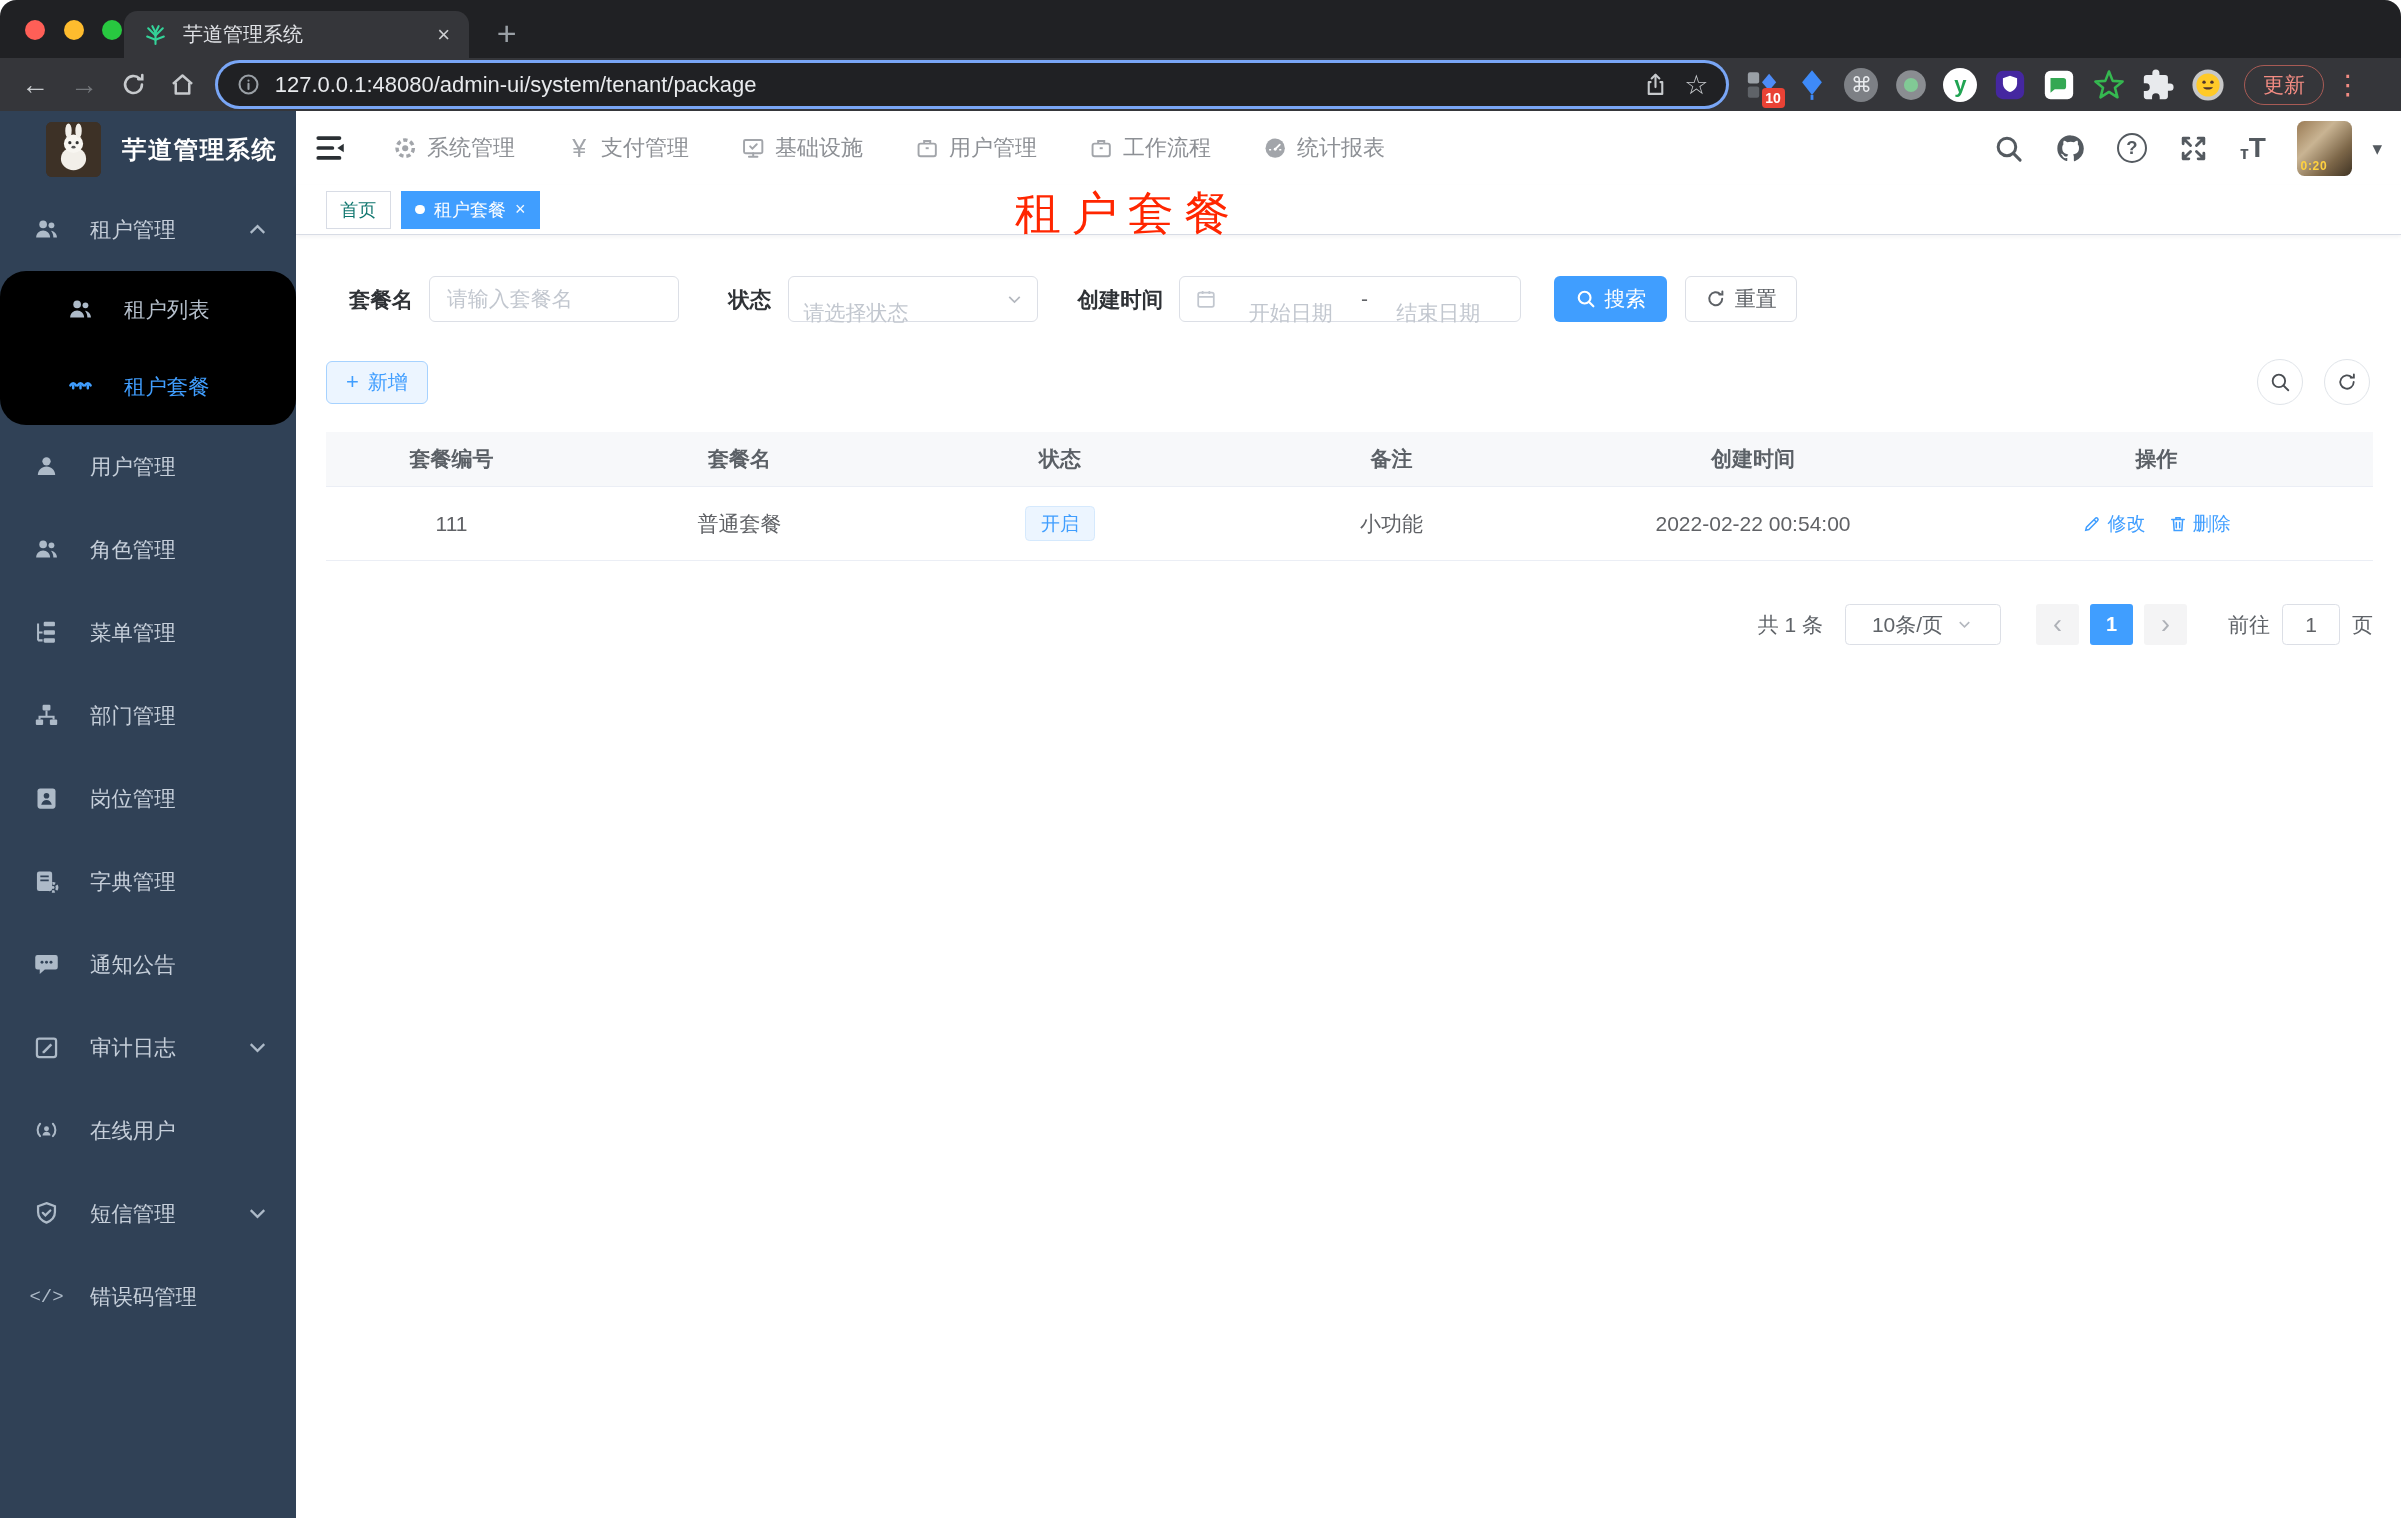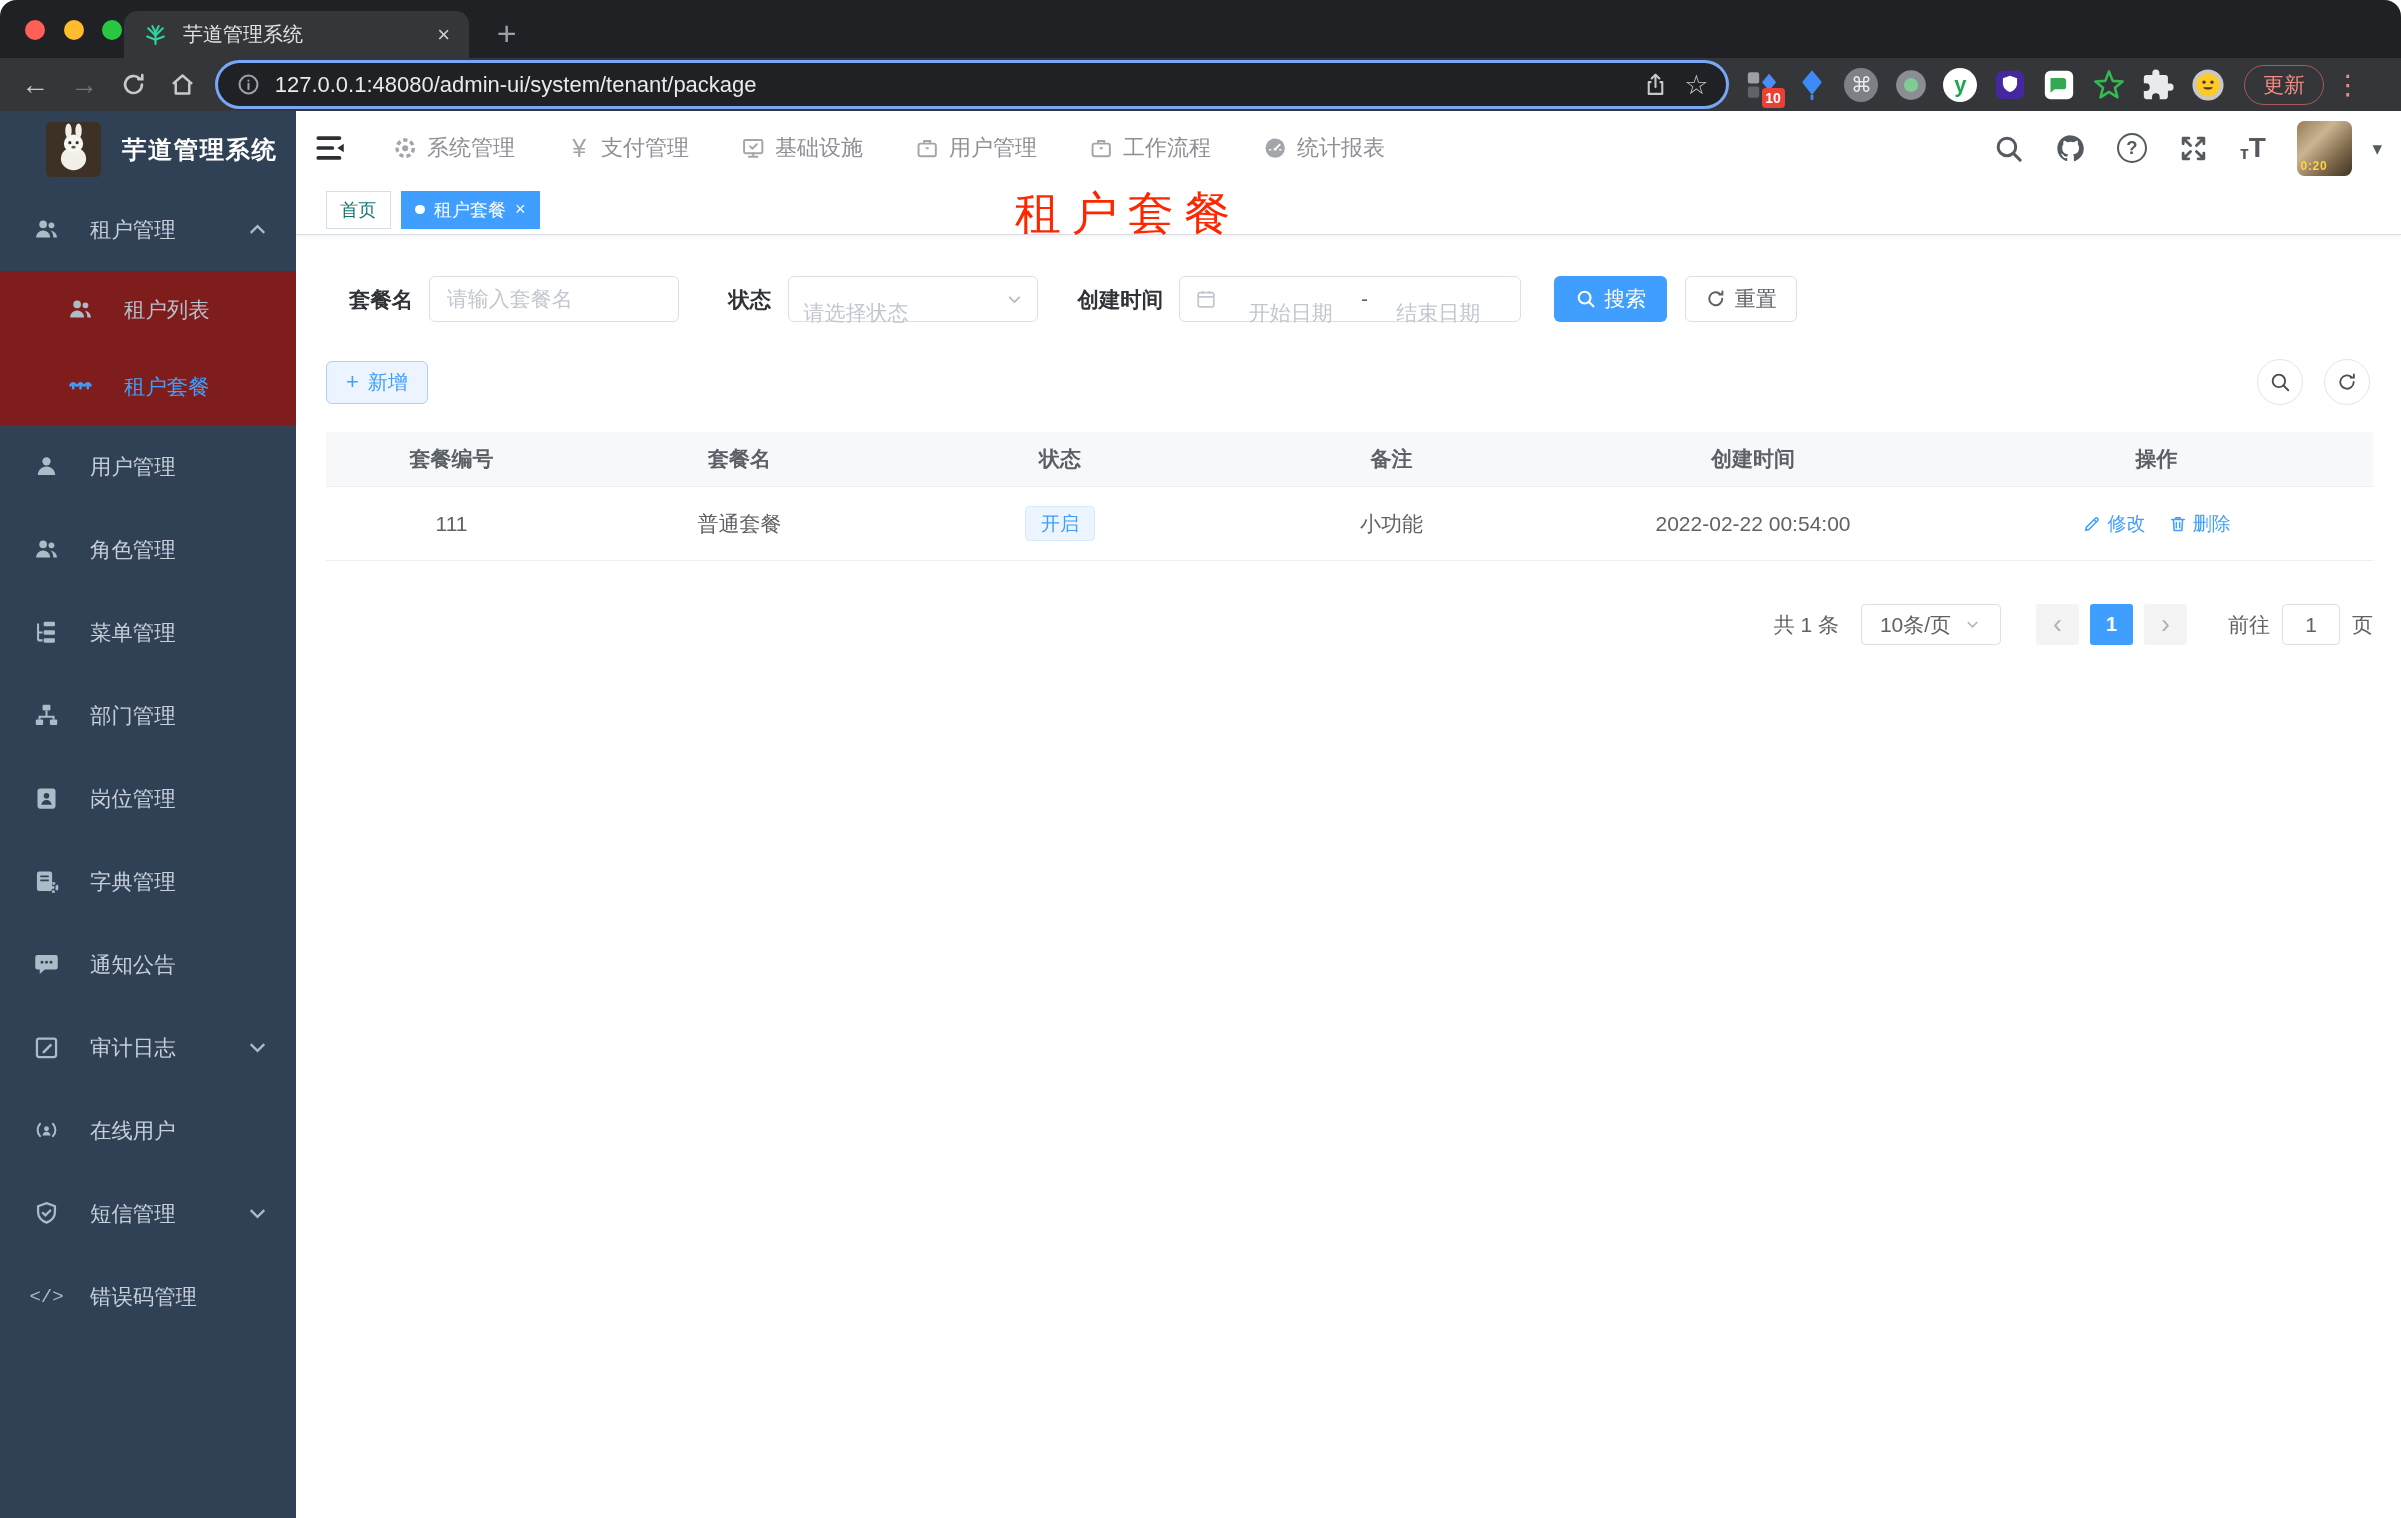--- a/index.html
+++ b/index.html
@@ -38,21 +38,21 @@
 
   
   .app { display:flex; height:1407px; }
   .sidebar { width:296px; background:#304156; flex:none; }
   .logo-row { height:77px; display:flex; align-items:center; padding-left:46px; gap:21px; }
   .logo-img { width:55px; height:55px; border-radius:6px; background:#3d3126; overflow:hidden; }
   .logo-title { color:#fff; font-size:24.4px; font-weight:bold; letter-spacing:1.5px; }
   .sb-item { height:83px; display:flex; align-items:center; padding-left:33px; gap:30px; color:#c6cfda; font-size:21.4px; position:relative; cursor:default; }
   .sb-item .icon { width:27px; height:27px; color:#adbac8; }
   .sb-caret { position:absolute; right:25px; width:22px; height:22px; color:#8b97a5; }
-  .submenu { background:#7f1d1d; }
+  .submenu { background:#000000;border-radius:26px; }
   .submenu .sb-item { height:77px; padding-left:67px; color:#b6c0cc; }
   .sb-item.active, .sb-item.active .icon { color:#409eff; }
 
   .main { flex:1; position:relative; background:#fff; }
   .app-header { height:74px; display:flex; align-items:center; padding:0 19px 0 18px;gap:12px; }
   .hamburger { width:34px; height:34px; color:#2b3034; margin-right:33px; }
   .nav-item { display:flex; align-items:center; gap:9.6px; color:#8d9095; font-size:22px; margin-right:40px; white-space:nowrap; }
   .nav-item .icon { width:24.4px; height:24.4px; color:#a2a5aa; }
   .nav-yen { font-size:25px; color:#a2a5aa; width:24.4px; text-align:center; }
   .header-right { margin-left:auto; display:flex; align-items:center; gap:31px; color:#545a60; }
@@ -104,21 +104,21 @@
   .t-head { background:#f7f8fa; height:55px; border-bottom:0.7px solid #ebeef5; color:#5b6066; font-weight:bold; font-size:21px; }
   .t-row { height:74px; background:#fff; border-bottom:0.7px solid #ebeef5; color:#606266; font-size:21px; }
   .t-cell { text-align:center; }
   .status-tag { display:inline-block; padding:6.7px 15px; background:#ecf5ff; border:0.7px solid #d5e9fd; color:#409eff; border-radius:4.4px; font-size:19px; line-height:1; }
   .actions { display:flex; justify-content:center; gap:22px; }
   .link { color:#409eff; font-size:19px; display:inline-flex; align-items:center; gap:5.2px; }
   .link .icon { width:20px; height:20px; }
 
   .pagination { width:2047px; margin-top:43px; display:flex; align-items:center; justify-content:flex-end; font-size:21px; color:#5f6368; }
   .pg-total { margin-right:22px; }
-  .pg-select { width:140px; height:41px; border:0.7px solid #dcdfe6; border-radius:4.4px; display:flex; align-items:center; justify-content:center; gap:12px; background:#fff; }
+  .pg-select { width:156px; height:41px; border:0.7px solid #dcdfe6; border-radius:4.4px; display:flex; align-items:center; justify-content:center; gap:12px; background:#fff; }
   .pg-select .chev { width:19px; height:19px; color:#b4b8bf; }
   .pg-group { display:flex; align-items:center; gap:11px; margin-left:35px; }
   .pg-btn { width:43px; height:41px; background:#f4f4f5; border-radius:3px; display:flex; align-items:center; justify-content:center; color:#aeb1b7; font-size:27px; }
   .pg-page { width:43px; height:41px; background:#409eff; border-radius:3px; display:flex; align-items:center; justify-content:center; color:#fff; font-size:20px; font-weight:bold; }
   .pg-goto { display:flex; align-items:center; gap:12px; margin-left:41px; }
   .pg-input { width:58px; height:41px; border:0.7px solid #dcdfe6; border-radius:4.4px; text-align:center; font-size:21px; color:#606266; outline:none; }
 </style>
 </head>
 <body>
 

